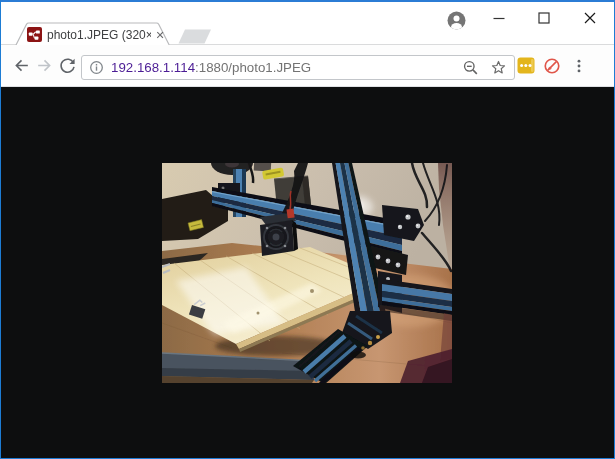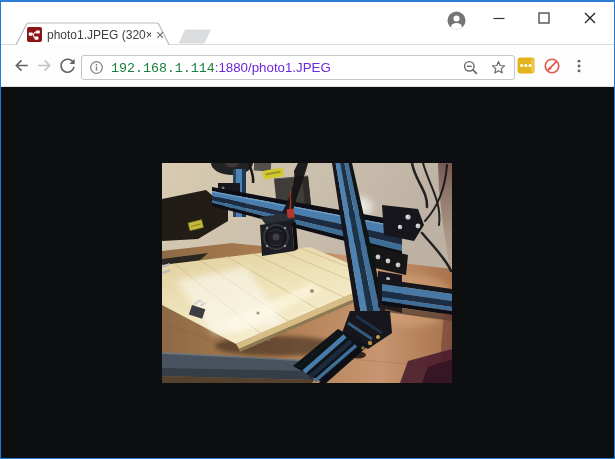--- a/index.html
+++ b/index.html
@@ -28,22 +28,22 @@
   .toolbar{ position:absolute; left:0; top:43px; width:613px; height:41px; background:#fdfdfd; }
   .toolbar-line{ position:absolute; left:0; top:84px; width:613px; height:1px; background:#dfe1e4; }
   .nav{ position:absolute; left:9px; top:0; height:41px; display:flex; align-items:center; }
   .nav svg{ margin:0 2px; }
   .omnibox{
     position:absolute; left:80px; top:10px; width:434px; height:25px;
     background:#fff; border:1px solid #c3c6ca; border-radius:3px;
     display:flex; align-items:center; padding:0 6px;
   }
   .url{ font-size:13.3px; margin-left:6px; white-space:nowrap; overflow:hidden; flex:1; }
-  .url .host{ color:#15803d;font-family:Liberation Mono, monospace; }
-  .url .rest{ color:#6d28d9; }
+  .url .host{ color:#4c1d95; }
+  .url .rest{ color:#737373; }
   .ob-right{ display:flex; align-items:center; }
   .ext{ position:absolute; top:0; height:41px; display:flex; align-items:center; }
   .ext-yellow{ left:516px; } .ext-red{ left:542px; } .menu-dots{ left:569px; }
   
   .content{ position:absolute; left:0; top:85px; width:613px; height:371px; background:#0d0e0f; }
   .photo{ position:absolute; left:161px; top:76px; width:290px; height:220px; }
 </style>
 </head>
 <body>
 

